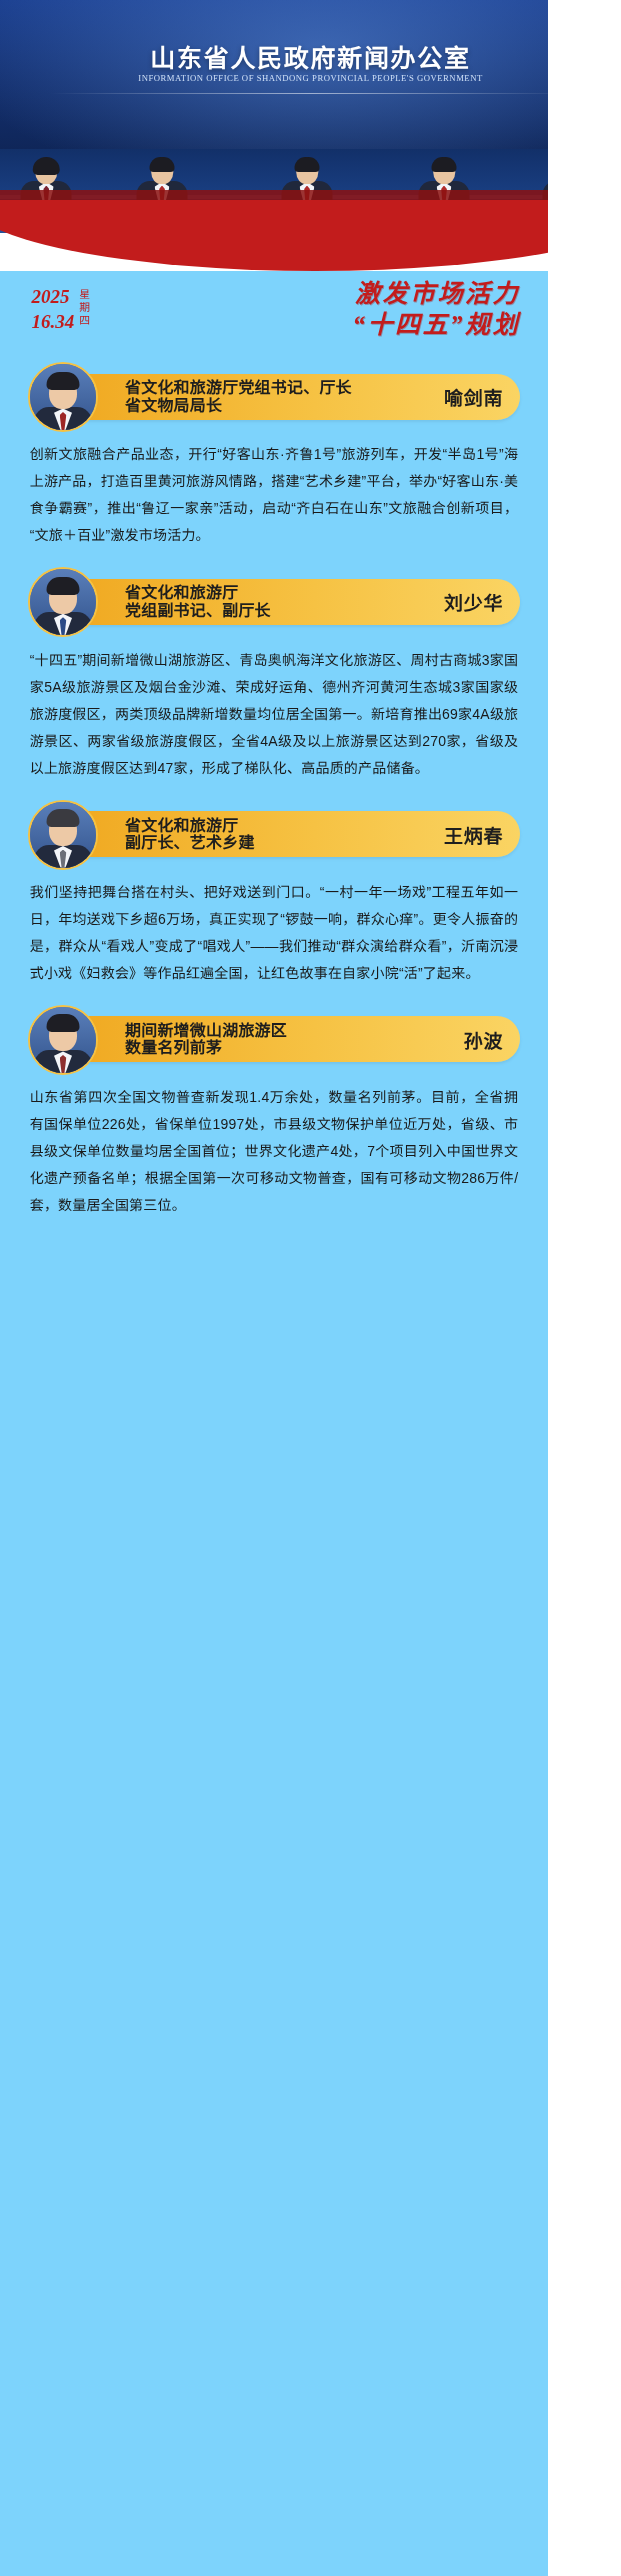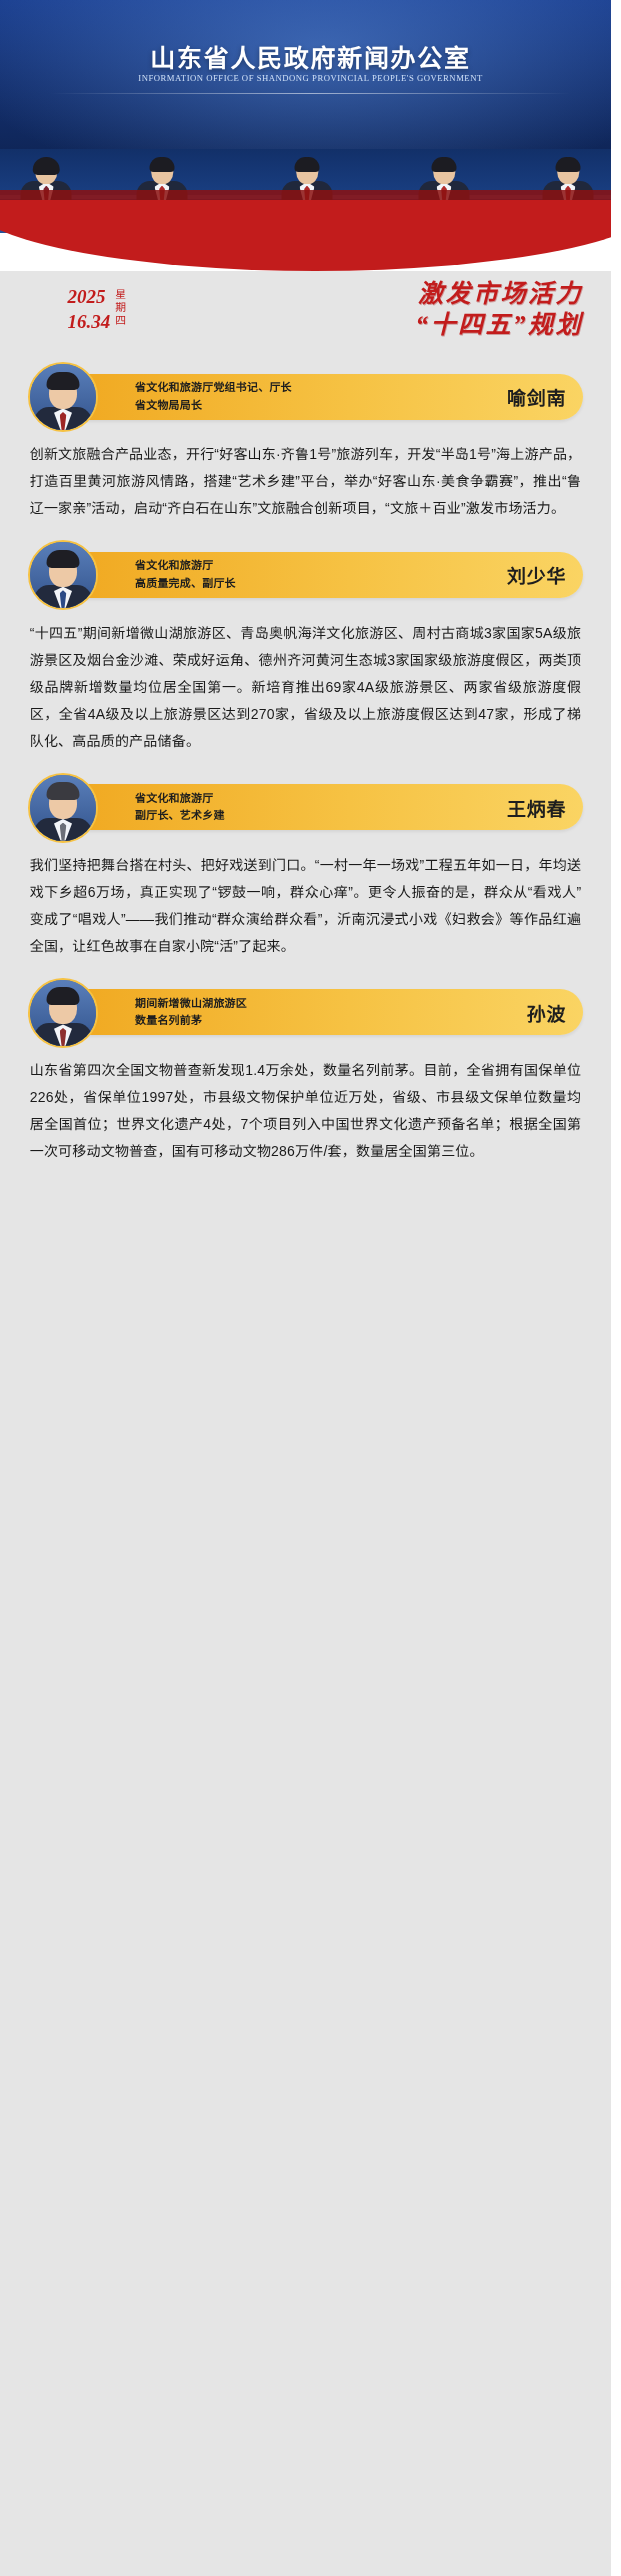--- a/index.html
+++ b/index.html
@@ -7,23 +7,23 @@
     margin: 0; padding: 0;
     background: #ffffff;
   }
   body {
     width: 621px;
     font-family: "Liberation Sans", "DejaVu Sans", sans-serif;
     color: #1a1a1a;
   }
   .page {
     position: relative;
-    width: 611px;
+    width: 548px;
     min-height: 2576px;
-    background: #e5e5e5;
+    background: #7dd3fc;
     overflow: hidden;
   }
 
   
   .header {
     position: relative;
     width: 621px;
     height: 149px;
     background: linear-gradient(180deg, #1b3f8f 0%, #14306f 55%, #0f2659 100%);
     overflow: hidden;
@@ -166,21 +166,20 @@
     background: #8c1111;
     border-radius: 0 0 50% 50% / 0 0 100% 100%;
     opacity: 0.85;
   }
 
   
   .topline {
     position: relative;
     height: 91px;
     padding: 11.6px 25px 0 30px;
-    margin-left: 36px;
   }
   .datebox {
     position: absolute;
     left: 31.5px; top: 13.3px;
     display: flex;
     align-items: flex-start;
     gap: 5px;
     color: #c21c1c;
   }
   .date-numbers {
@@ -240,26 +239,25 @@
     min-height: 46px;
     background: linear-gradient(90deg, #f0a820 0%, #f6c243 55%, #fad463 100%);
     border-radius: 23px;
     display: flex;
     align-items: center;
     padding: 5px 16.6px 5px 61px;
     box-shadow: 0 1.7px 3.3px rgba(0,0,0,0.08);
   }
   .pill-titles {
     flex: 1 1 auto;
-    font-size: 11px;
+    font-size: 16px;
     font-weight: bold;
     line-height: 17.4px;
     color: #1e1e1e;
     letter-spacing: 0.2px;
-    margin-left: 10px;
   }
   .pill-name {
     flex: 0 0 auto;
     font-size: 19px;
     font-weight: bold;
     color: #1e1e1e;
     padding-left: 11.6px;
     letter-spacing: 0.8px;
   }
   .avatar {
@@ -434,21 +432,21 @@
       </div>
     </div>
     <div class="body-text indent">创新文旅融合产品业态，开行“好客山东·齐鲁1号”旅游列车，开发“半岛1号”海上游产品，打造百里黄河旅游风情路，搭建“艺术乡建”平台，举办“好客山东·美食争霸赛”，推出“鲁辽一家亲”活动，启动“齐白石在山东”文旅融合创新项目，“文旅＋百业”激发市场活力。</div>
   </div>
 
   <div class="block">
     <div class="speaker-row">
       <div class="pill">
         <div class="pill-titles">
           <div>省文化和旅游厅</div>
-          <div>高质量完成、副厅长</div>
+          <div>党组副书记、副厅长</div>
         </div>
         <div class="pill-name">刘少华</div>
       </div>
       <div class="avatar">
         <div class="av-bg"></div>
           <div class="av-body"></div>
           <div class="av-shirt"></div>
           <div class="av-tie" style="background:#2b4a86;"></div>
         <div class="av-head"></div>
           <div class="av-hair"></div>

